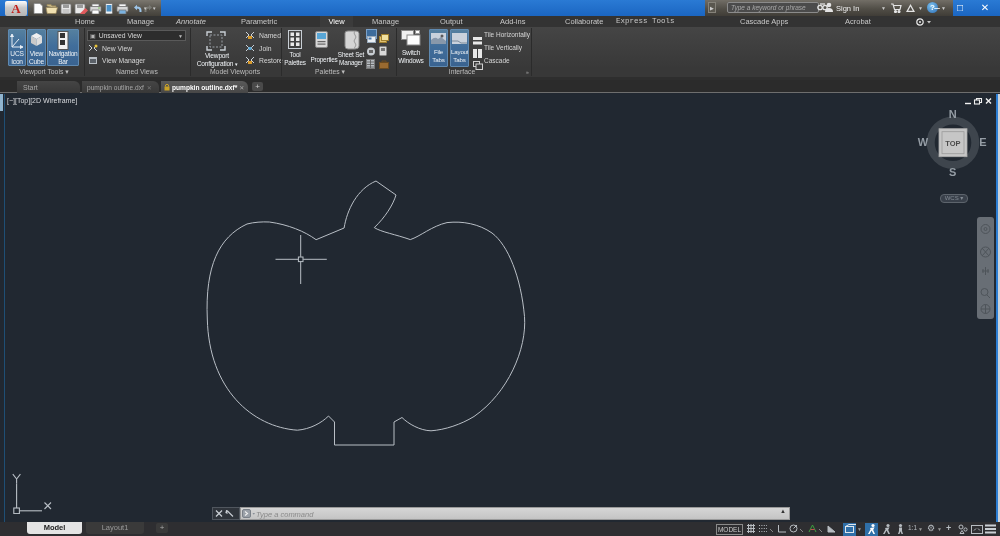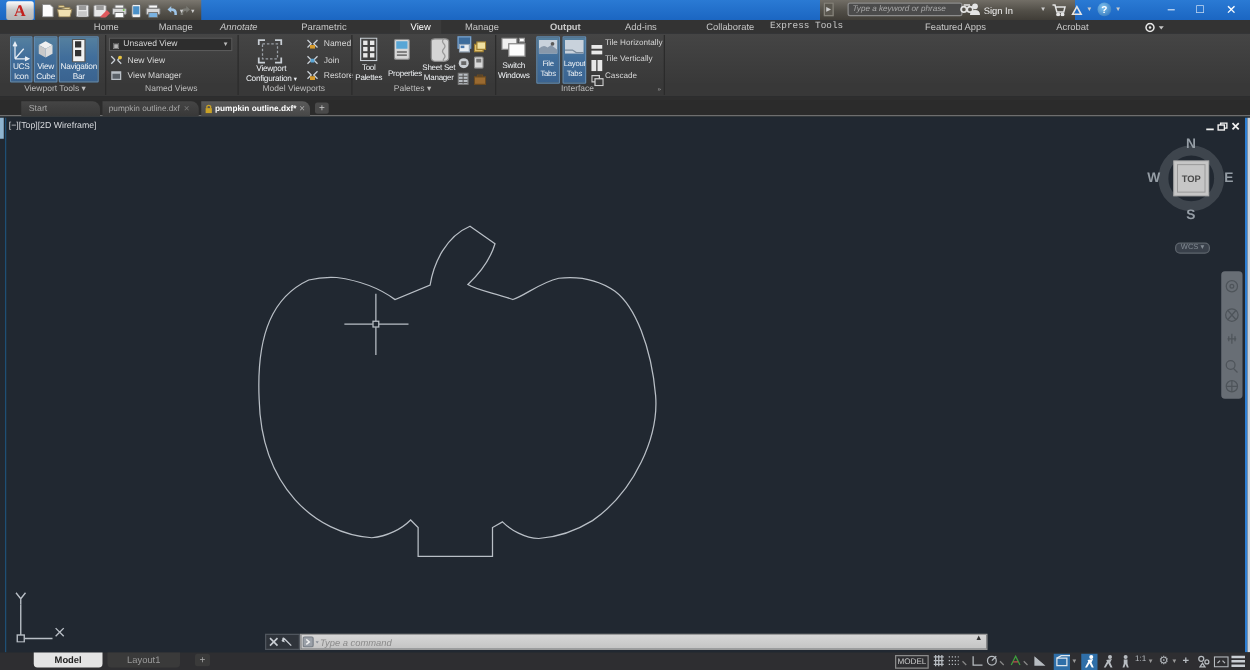--- a/index.html
+++ b/index.html
@@ -9,21 +9,21 @@
 
   
   #titlebar { position:absolute; left:0; top:0; width:1000px; height:16px;
     background:linear-gradient(#2a7ad4,#1b66c2); }
   #logo { position:absolute; left:5px; top:1px; width:22px; height:15px;
     background:linear-gradient(#fdfdfd,#c9c9c9 45%,#b5b5b5); border-radius:2px;
     display:flex; align-items:center; justify-content:center; }
   #logo .a { color:#c2201c; font-weight:bold; font-size:13px; font-family:"Liberation Serif",serif; }
   #qat { position:absolute; left:28px; top:0; width:133px; height:16px;
     background:linear-gradient(#7b776f,#57544d 55%,#43403a); display:flex; align-items:center; }
-  #rtools { position:absolute; left:656px; top:0; width:204px; height:16px;
+  #rtools { position:absolute; left:705px; top:0; width:248px; height:16px;
     background:linear-gradient(#726e66,#514e47 55%,#403d37); display:flex; align-items:center; }
   #searchbox { width:92px; height:11px; background:#4b4b4b; border:1px solid #8b8b8b;
     border-radius:2px; color:#a9a9a9; font-style:italic; font-size:6.5px; line-height:9px;
     padding-left:3px; margin-left:9px; }
   .winbtn { color:#fff; font-size:10px; width:30px; text-align:center; }
 
   
   #ribtabs { position:absolute; left:0; top:16px; width:1000px; height:11px; background:#333333; }
   .rtab { position:absolute; top:0; height:11px; line-height:11px; color:#c8c8c8; font-size:7.5px;text-align:right; }
   #viewtab { position:absolute; left:320px; top:0; width:33px; height:11px; background:#3b3b3b;
@@ -135,25 +135,25 @@
     <div class="winbtn" style="position:absolute;left:970px;top:2px;">✕</div>
   </div>
 
   <div id="ribtabs">
     <span class="rtab" style="left:75px;">Home</span>
     <span class="rtab" style="left:127px;">Manage</span>
     <span class="rtab" style="left:176px;font-style:italic;">Annotate</span>
     <span class="rtab" style="left:241px;">Parametric</span>
     <div id="viewtab">View</div>
     <span class="rtab" style="left:372px;">Manage</span>
-    <span class="rtab" style="left:440px;font-weight:bold;">Output</span>
+    <span class="rtab" style="left:440px;">Output</span>
     <span class="rtab" style="left:500px;">Add-ins</span>
     <span class="rtab" style="left:565px;">Collaborate</span>
     <span class="rtab" style="left:616px;font-family:Liberation Mono, monospace;">Express Tools</span>
-    <span class="rtab" style="left:740px;">Featured Apps</span>
+    <span class="rtab" style="left:740px;">Cascade Apps</span>
     <span class="rtab" style="left:845px;">Acrobat</span>
     <svg class="abs" style="left:916px;top:2px;" width="18" height="8">
         <circle cx="4" cy="4" r="3.2" fill="none" stroke="#e8e8e8" stroke-width="1.2"></circle>
         <circle cx="4" cy="4" r="1" fill="#e8e8e8"></circle>
         <path d="M11 3 L15 3 L13 5.5 Z" fill="#c8c8c8"></path>
       </svg>
   </div>
 
   <div id="ribbon">
 

